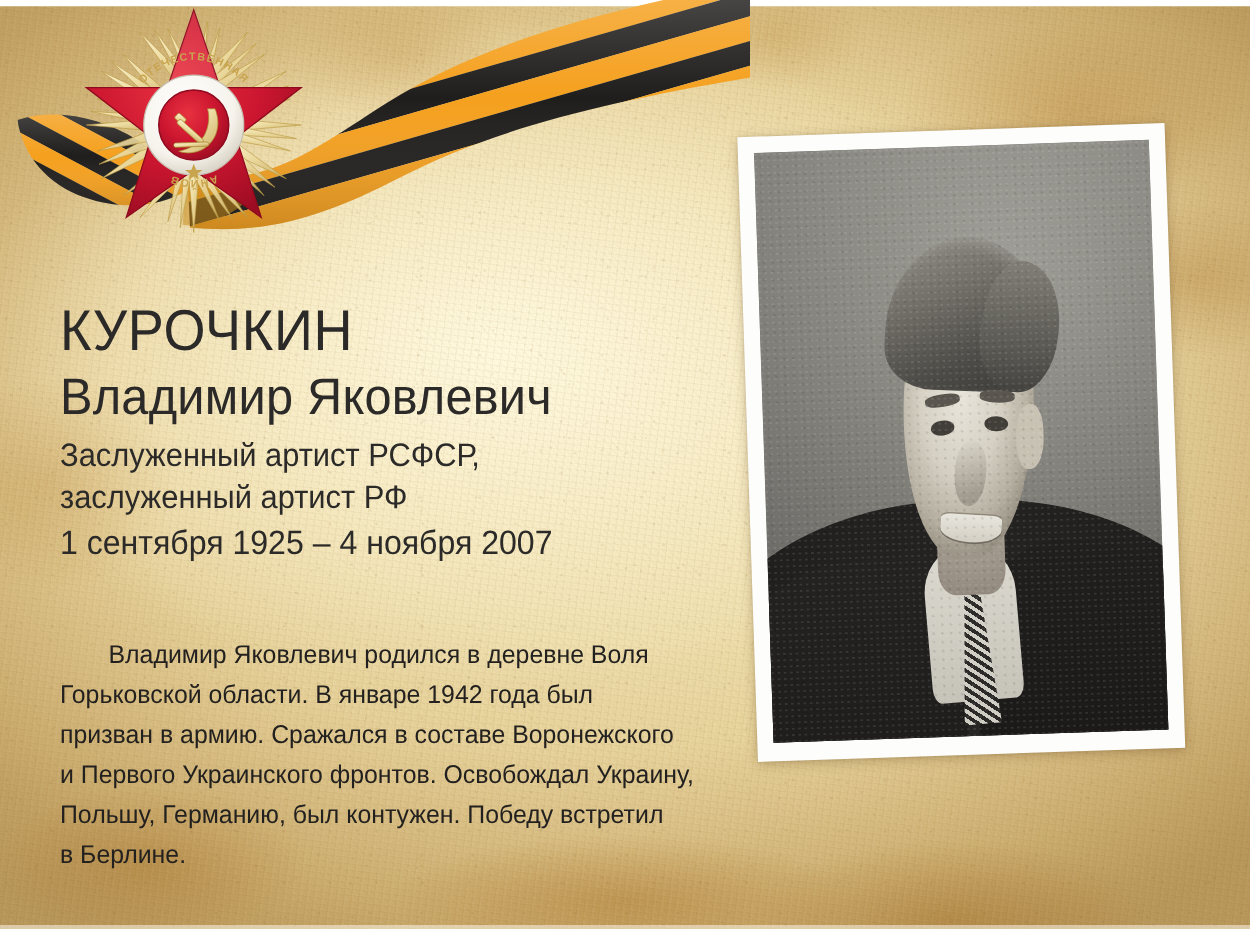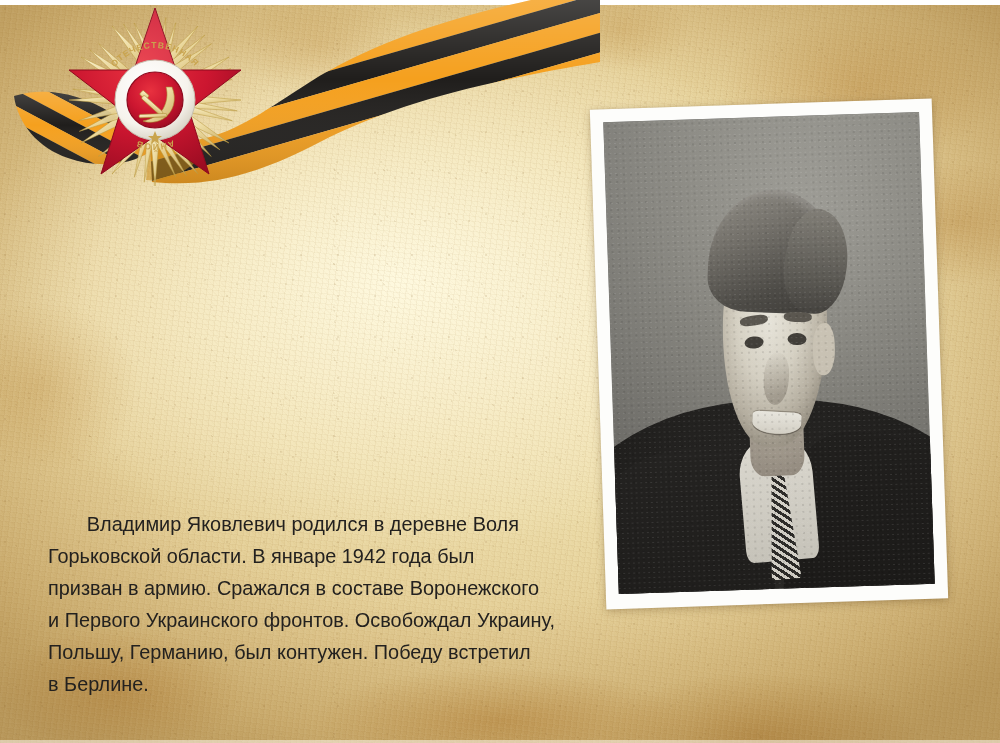--- a/index.html
+++ b/index.html
@@ -360,20 +360,29 @@
       <div class="ph-eyeL"></div>
       <div class="ph-eyeR"></div>
       <div class="ph-nose"></div>
       <div class="ph-smile"></div>
       <div class="ph-chin"></div>
       <div class="ph-grain"></div>
       <div class="ph-tone"></div>
     </div>
   </div>
 
+  <div class="textblock">
+    <div class="surname">КУРОЧКИН</div>
+    <div class="givenname">Владимир Яковлевич</div>
+    <div class="rank">
+      <span class="rank-line">Заслуженный артист РСФСР,</span>
+      <span class="rank-line">заслуженный артист РФ</span>
+    </div>
+    <div class="dates">1 сентября 1925 – 4 ноября 2007</div>
+  </div>
 
   <div class="bio">
     <span class="first">Владимир Яковлевич родился в деревне Воля</span>
     <span>Горьковской области. В январе 1942 года был</span>
     <span>призван в армию. Сражался в составе Воронежского</span>
     <span>и Первого Украинского фронтов. Освобождал Украину,</span>
     <span>Польшу, Германию, был контужен. Победу встретил</span>
     <span>в Берлине.</span>
   </div>
 

